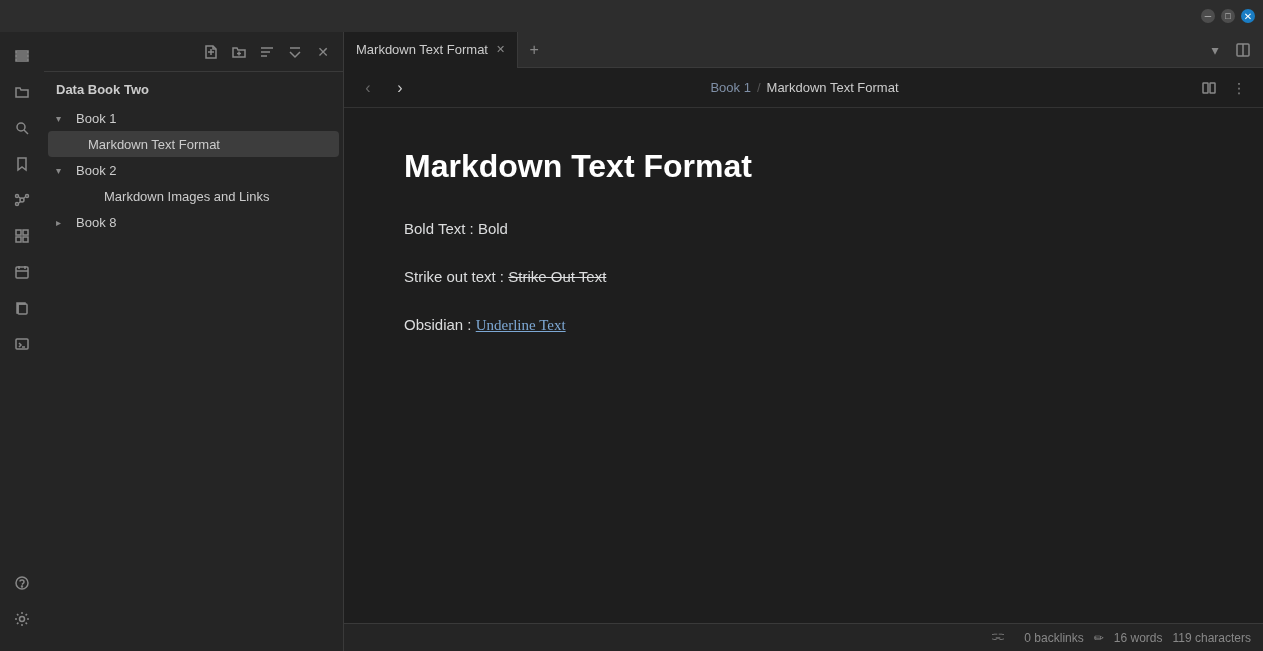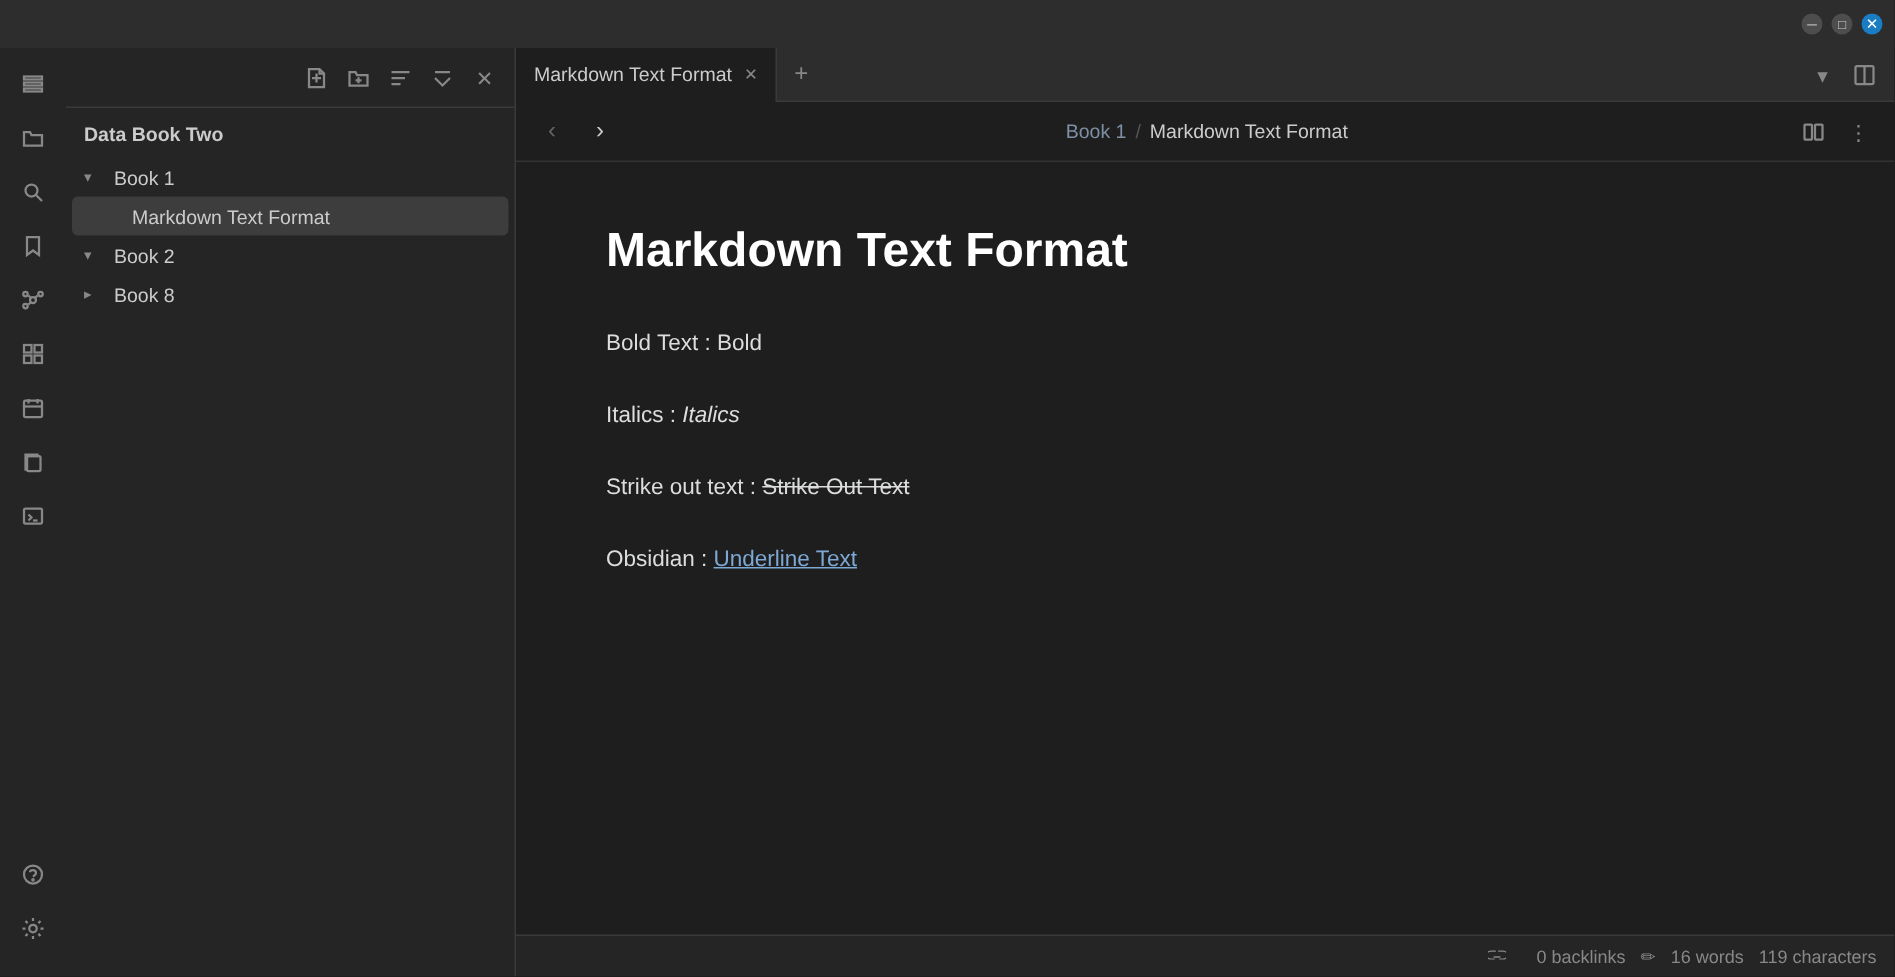--- a/index.html
+++ b/index.html
@@ -283,21 +283,21 @@
     }
     .doc-para {
       font-size: 15px;
       color: #dcddde;
       margin-bottom: 24px;
       line-height: 1.6;
     }
     .doc-bold { font-weight: 400; }
     .doc-italic { font-style: italic; }
     .doc-strike { text-decoration: line-through; text-align: center; }
-    .doc-underline { text-decoration: underline; }
+    .doc-underline { text-decoration: underline; font-family: Liberation Serif, serif; }
     .doc-link { color: #7da8d4; text-decoration: underline; }
 
     
     .status-bar {
       height: 28px;
       background: #252525;
       border-top: 1px solid #3a3a3a;
       display: flex;
       align-items: center;
       justify-content: flex-end;
@@ -466,20 +466,25 @@
         <span>Markdown Text Format</span>
       </div>
 
       <div class="tree-item indent-0">
         <span class="chevron">▾</span>
         <span style="font-size:13px;margin-right:4px;"></span>
         <span>Book 2</span>
       </div>
 
 
+      <div class="tree-item indent-2">
+        <span class="chevron" style="visibility:hidden;">▸</span>
+        <span style="font-size:12px;margin-right:4px;"></span>
+        <span>Markdown Images and Links</span>
+      </div>
 
       <div class="tree-item indent-0">
         <span class="chevron">▸</span>
         <span style="font-size:13px;margin-right:4px;"></span>
         <span>Book 8</span>
       </div>
     </div>
   </div>
 
   <div class="main-area">
@@ -520,23 +525,20 @@
       </div>
     </div>
 
     <div class="doc-content">
       <h1 class="doc-title">Markdown Text Format</h1>
 
       <p class="doc-para">
         <span>Bold Text : </span><span class="doc-bold">Bold</span>
       </p>
 
-      <p class="doc-para">
-        <span>Italics : </span><span class="doc-italic">Italics</span>
-      </p>
 
       <p class="doc-para">
         <span>Strike out text : </span><span class="doc-strike">Strike Out Text</span>
       </p>
 
       <p class="doc-para">
         <span>Obsidian : </span><span class="doc-underline doc-link">Underline Text</span>
       </p>
     </div>
 

